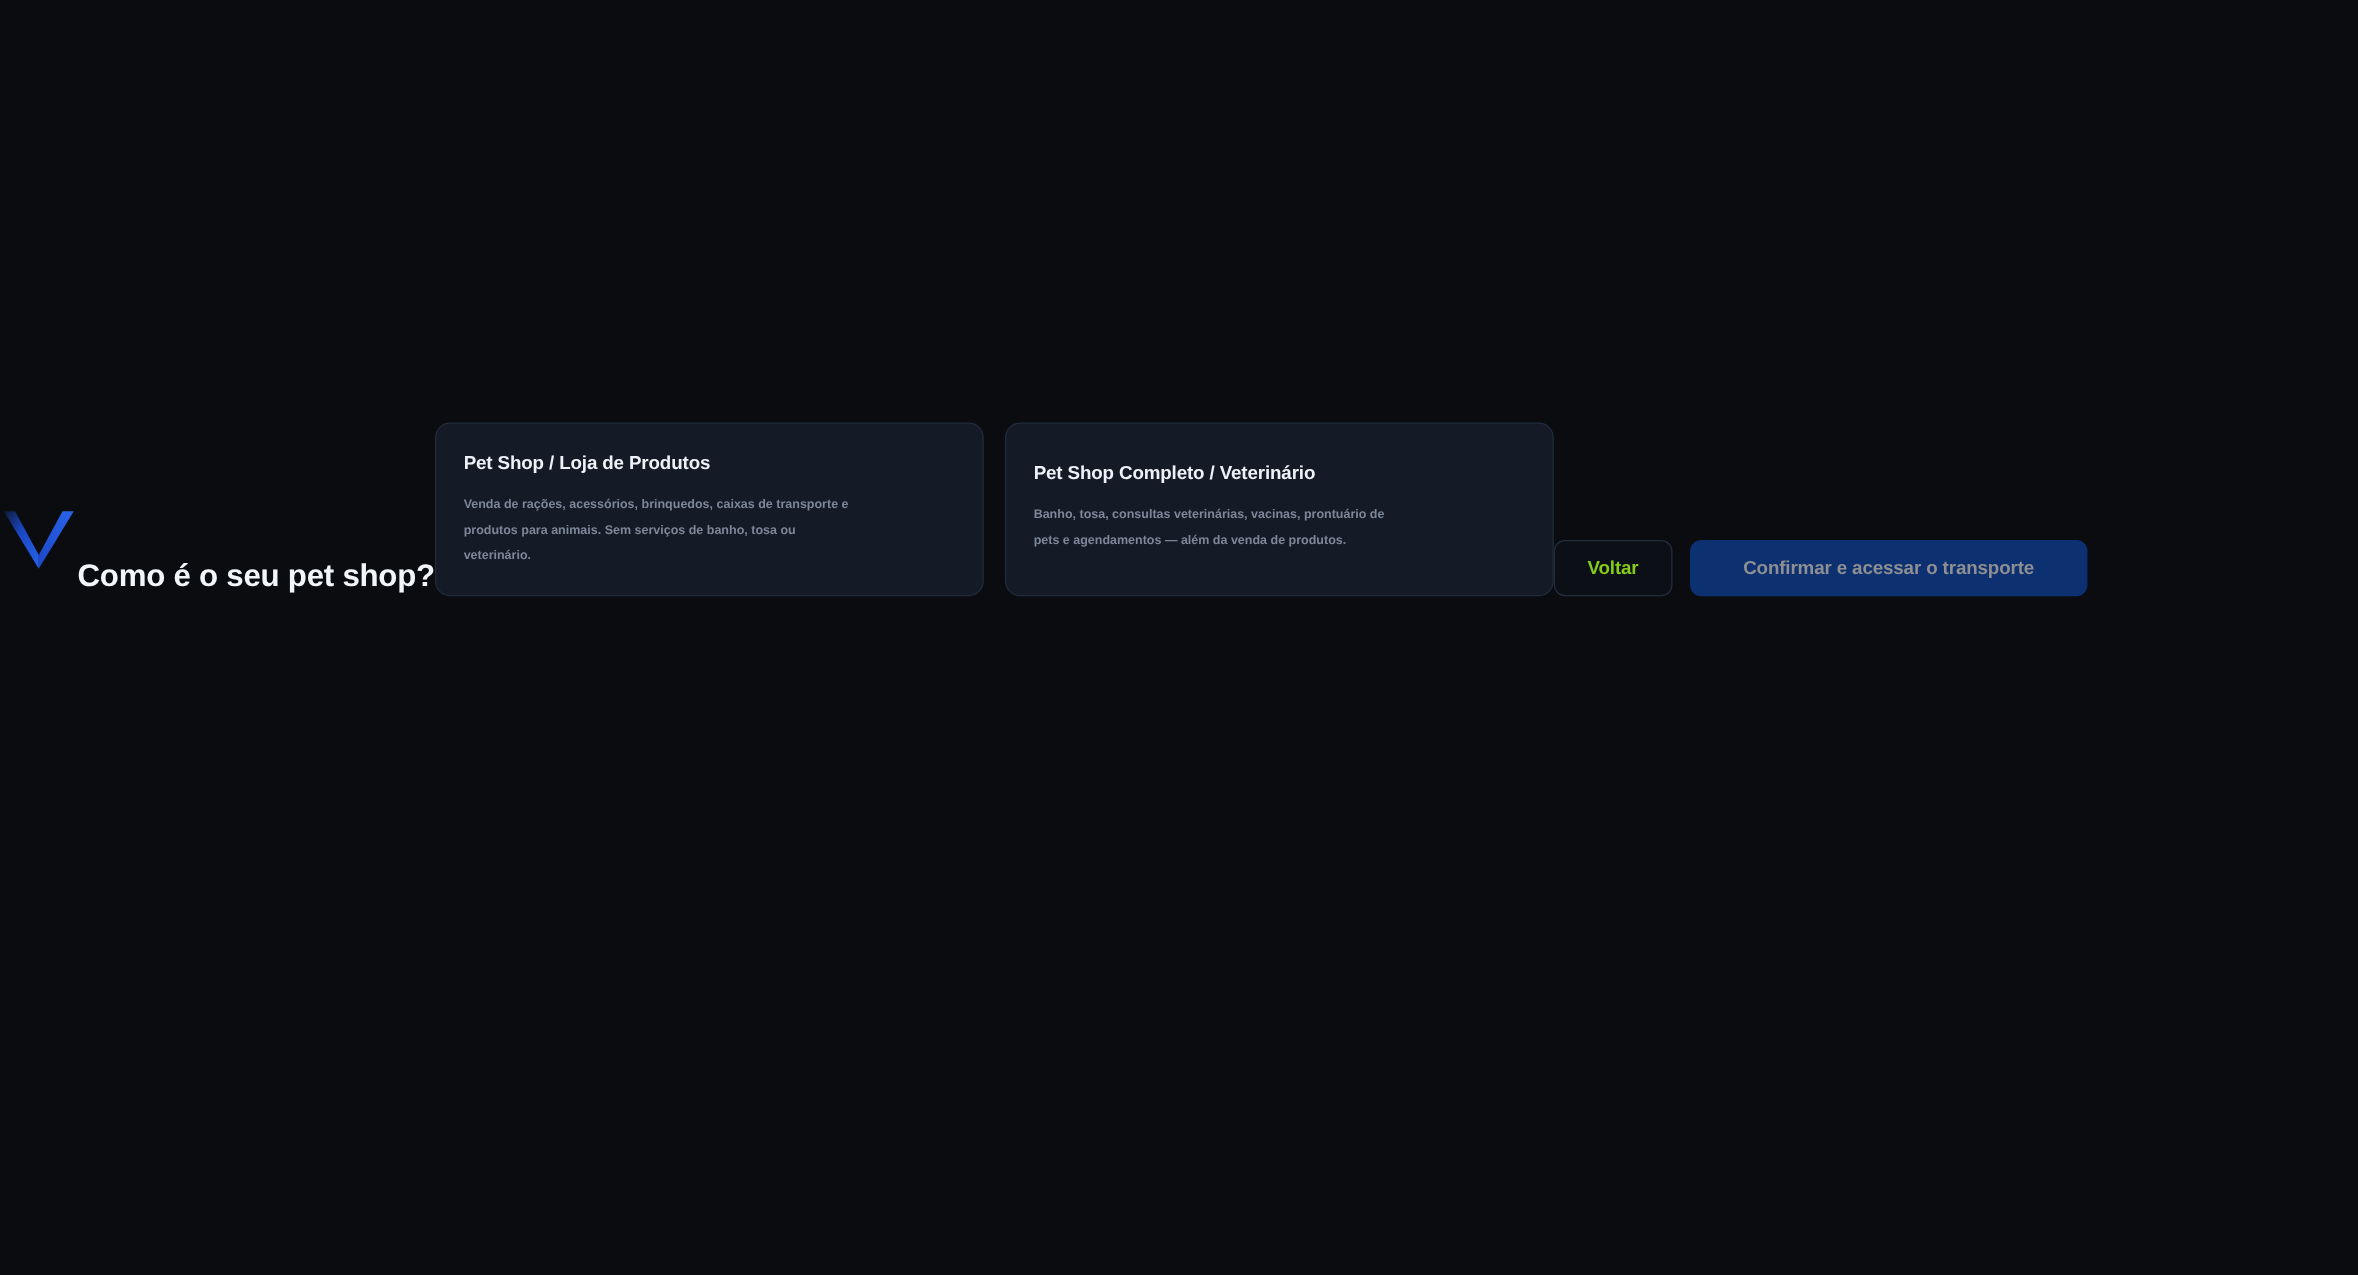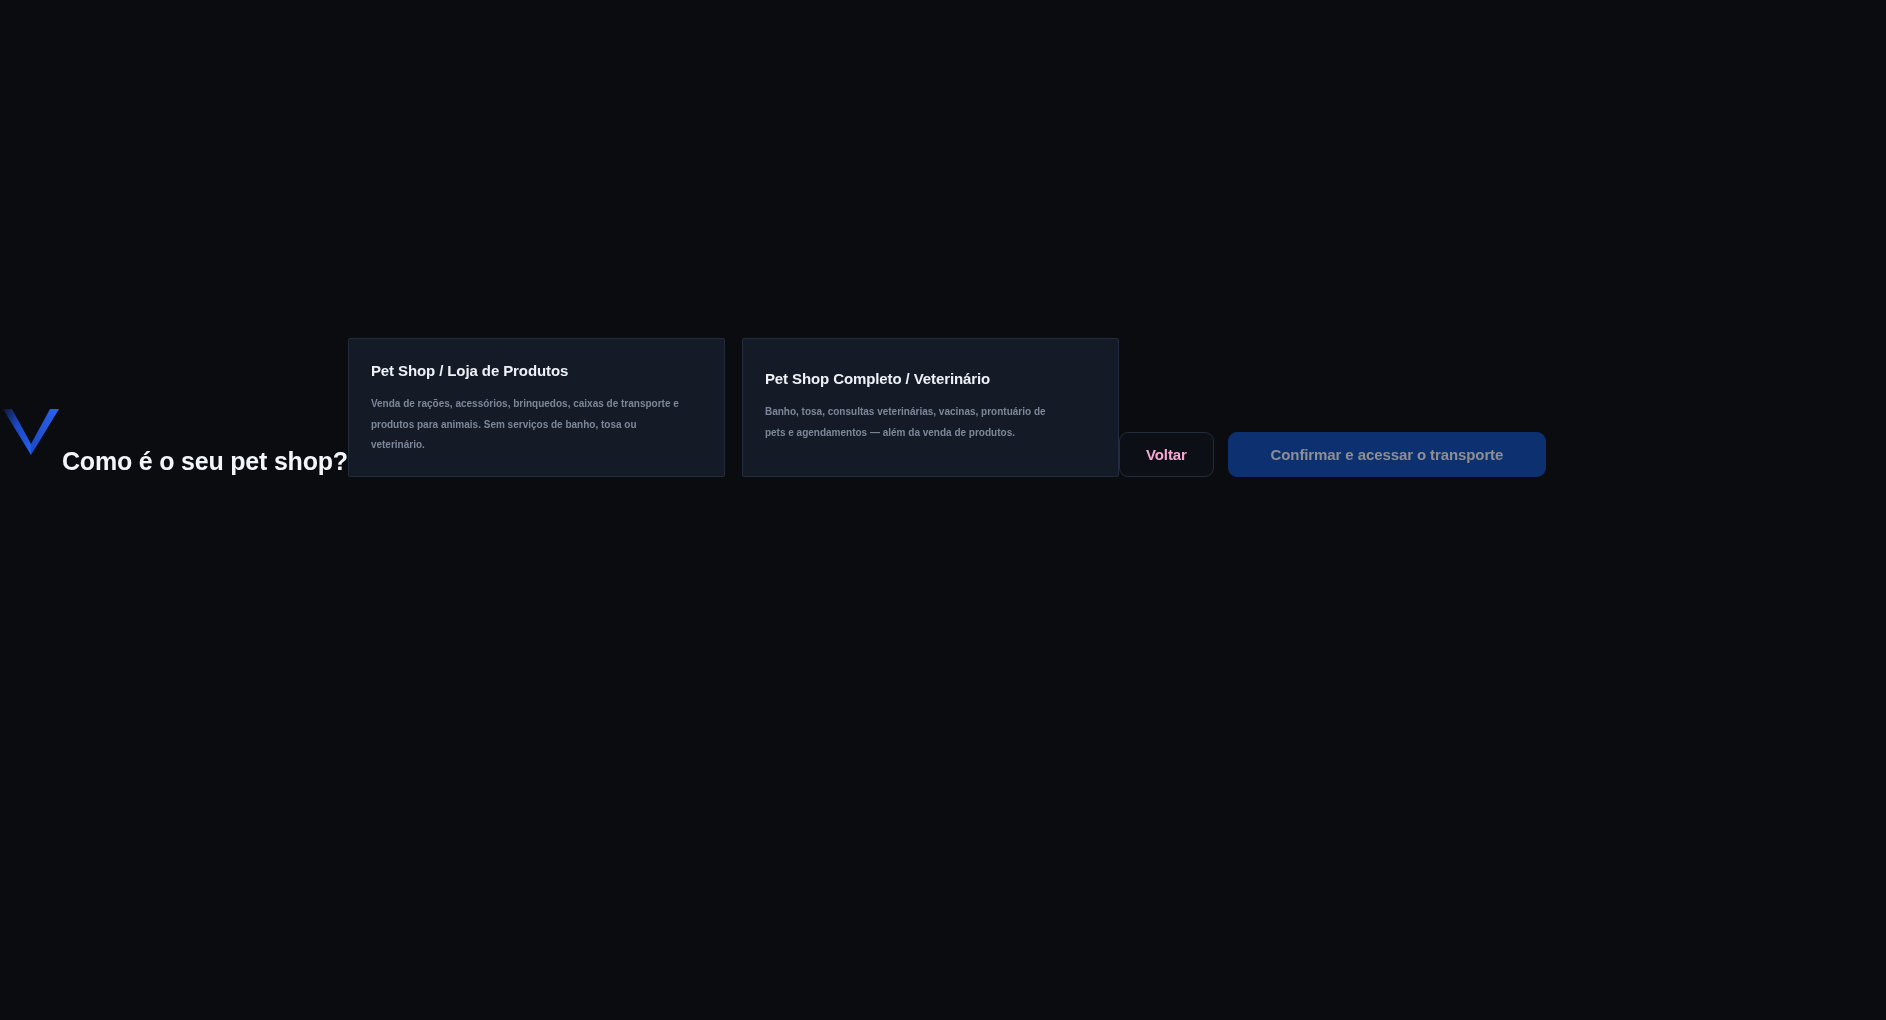--- a/index.html
+++ b/index.html
@@ -74,25 +74,25 @@
   
   .options {
     margin-top: 25px;
     display: flex;
     align-items: stretch;
     gap: 17px;
   }
 
   .option-card {
     position: relative;
-    width: 377px;
+    width: 439px;
     min-height: 137px;
     background: #141a26;
     border: 1px solid #222c3d;
-    border-radius: 2px;
+    border-radius: 12px;
     padding: 22px 22px 20px 22px;
     display: flex;
     flex-direction: column;
     cursor: pointer;
     text-align: left;
     font-family: inherit;
   }
 
   .option-card--centered {
     justify-content: center;
@@ -141,21 +141,21 @@
     cursor: pointer;
     border: 1px solid transparent;
     white-space: nowrap;
   }
 
   .btn--secondary {
     min-width: 95px;
     padding: 0 25px;
     background: #0c0f15;
     border-color: #232c3b;
-    color: #f9a8d4;
+    color: #84cc16;
   }
 
   .btn--primary {
     min-width: 318px;
     padding: 0 28px;
     background: #0d3070;
     border-color: #0d3070;
     color: #8e8f92;
     cursor: default;
   }

